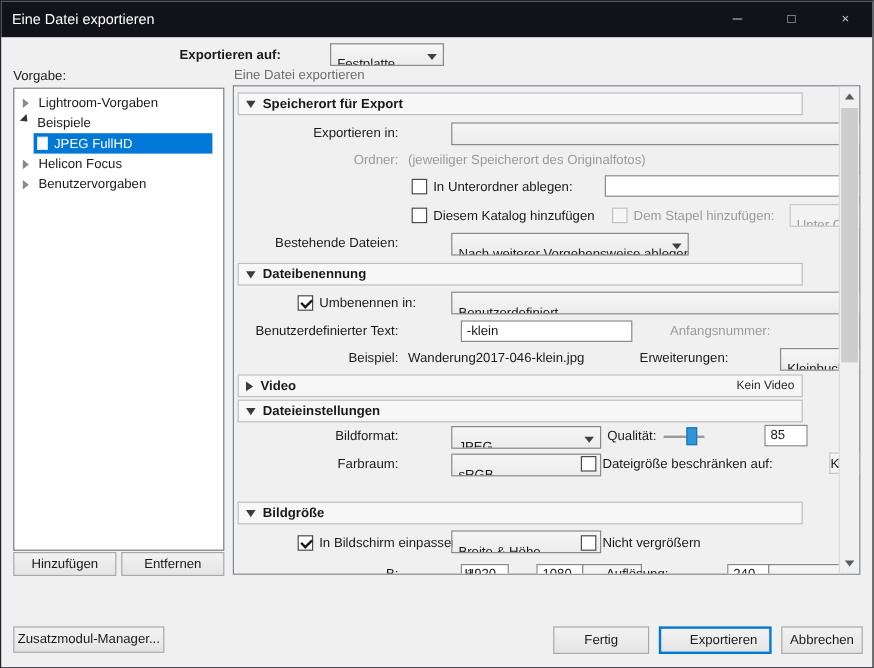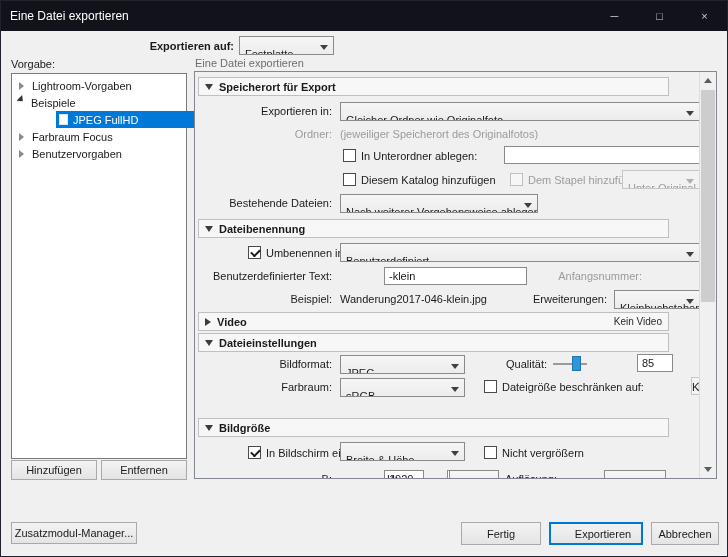--- a/index.html
+++ b/index.html
@@ -16,21 +16,21 @@
           color:#cfcfd6; font-size:11px; }
 
   
   .rlabel { position:absolute; text-align:right; white-space:nowrap; }
   .llabel { position:absolute; white-space:nowrap; }
   .gray { color:#9b9b9b; }
   .bold { font-weight:600; }
 
   .combo { position:absolute; height:19px; background:linear-gradient(#f6f6f6,#ececec);
            border:1px solid #8a8a8a; display:flex; align-items:center;
-           padding:16px 17px 0 5px; white-space:nowrap; overflow:hidden; }
+           padding:16px 17px 0 5px; white-space:nowrap; overflow:hidden;margin-left:36px; }
   .combo .arrow { position:absolute; right:5px; top:8px; width:0; height:0;
                   border-left:4px solid transparent; border-right:4px solid transparent;
                   border-top:5px solid #404040; }
   .combo.disabled { color:#9b9b9b; background:#f2f2f2; border-color:#c6c6c6; }
   .combo.disabled .arrow { border-top-color:#b0b0b0; }
 
   .tinput { position:absolute; height:18px; background:#ffffff; border:1px solid #8a8a8a;
             display:flex; align-items:center; padding:0 4px; white-space:nowrap; overflow:hidden;margin-left:44px; }
   .tinput.disabled { background:#f4f4f4; border-color:#c6c6c6; color:#9b9b9b; }
 
@@ -110,47 +110,46 @@
   <div class="llabel" style="left:10px; top:57px;">Vorgabe:</div>
   <div class="listbox">
     <div class="titem" style="top:3px;">
       <span class="tri-c"></span>
       <span>Lightroom-Vorgaben</span>
     </div>
     <div class="titem" style="top:20px;">
       <span class="tri-e"></span>
       <span>Beispiele</span>
     </div>
-    <div class="sel-bar" style="top:37px;margin-left:28px;">
+    <div class="sel-bar" style="top:37px;">
       <span class="doc-icon"></span>
       <span>JPEG FullHD</span>
     </div>
     <div class="titem" style="top:54px;">
       <span class="tri-c"></span>
-      <span>Farbraum Focus</span>
+      <span>Helicon Focus</span>
     </div>
     <div class="titem" style="top:71px;">
       <span class="tri-c"></span>
       <span>Benutzervorgaben</span>
     </div>
   </div>
   <div class="btn" style="left:10px; top:459px; width:86px; height:20px;">Hinzufügen</div>
   <div class="btn" style="left:100px; top:459px; width:86px; height:20px;">Entfernen</div>
 
   <div class="panel-title">Eine Datei exportieren</div>
 
   <div class="panel">
 
     <div class="sec-h" style="top:5px;">
       <span class="tri-down"></span>
       <span>Speicherort für Export</span>
     </div>
     <div class="rlabel" style="left:0; top:33px; width:137px;">Exportieren in:</div>
     <div class="combo" style="left:145px; top:30px; width:360px;">
-      <span>Gleicher Ordner wie Originalfoto</span>
       <span class="arrow"></span>
     </div>
     <div class="rlabel gray" style="left:0; top:56px; width:137px;">Ordner:</div>
     <div class="llabel gray" style="left:145px; top:56px;">(jeweiliger Speicherort des Originalfotos)</div>
 
     <div class="cb" style="left:148px; top:76px;">
       <span class="box"></span>
       <span>In Unterordner ablegen:</span>
     </div>
     <div class="tinput" style="left:265px; top:74px; width:224px;"></div>

